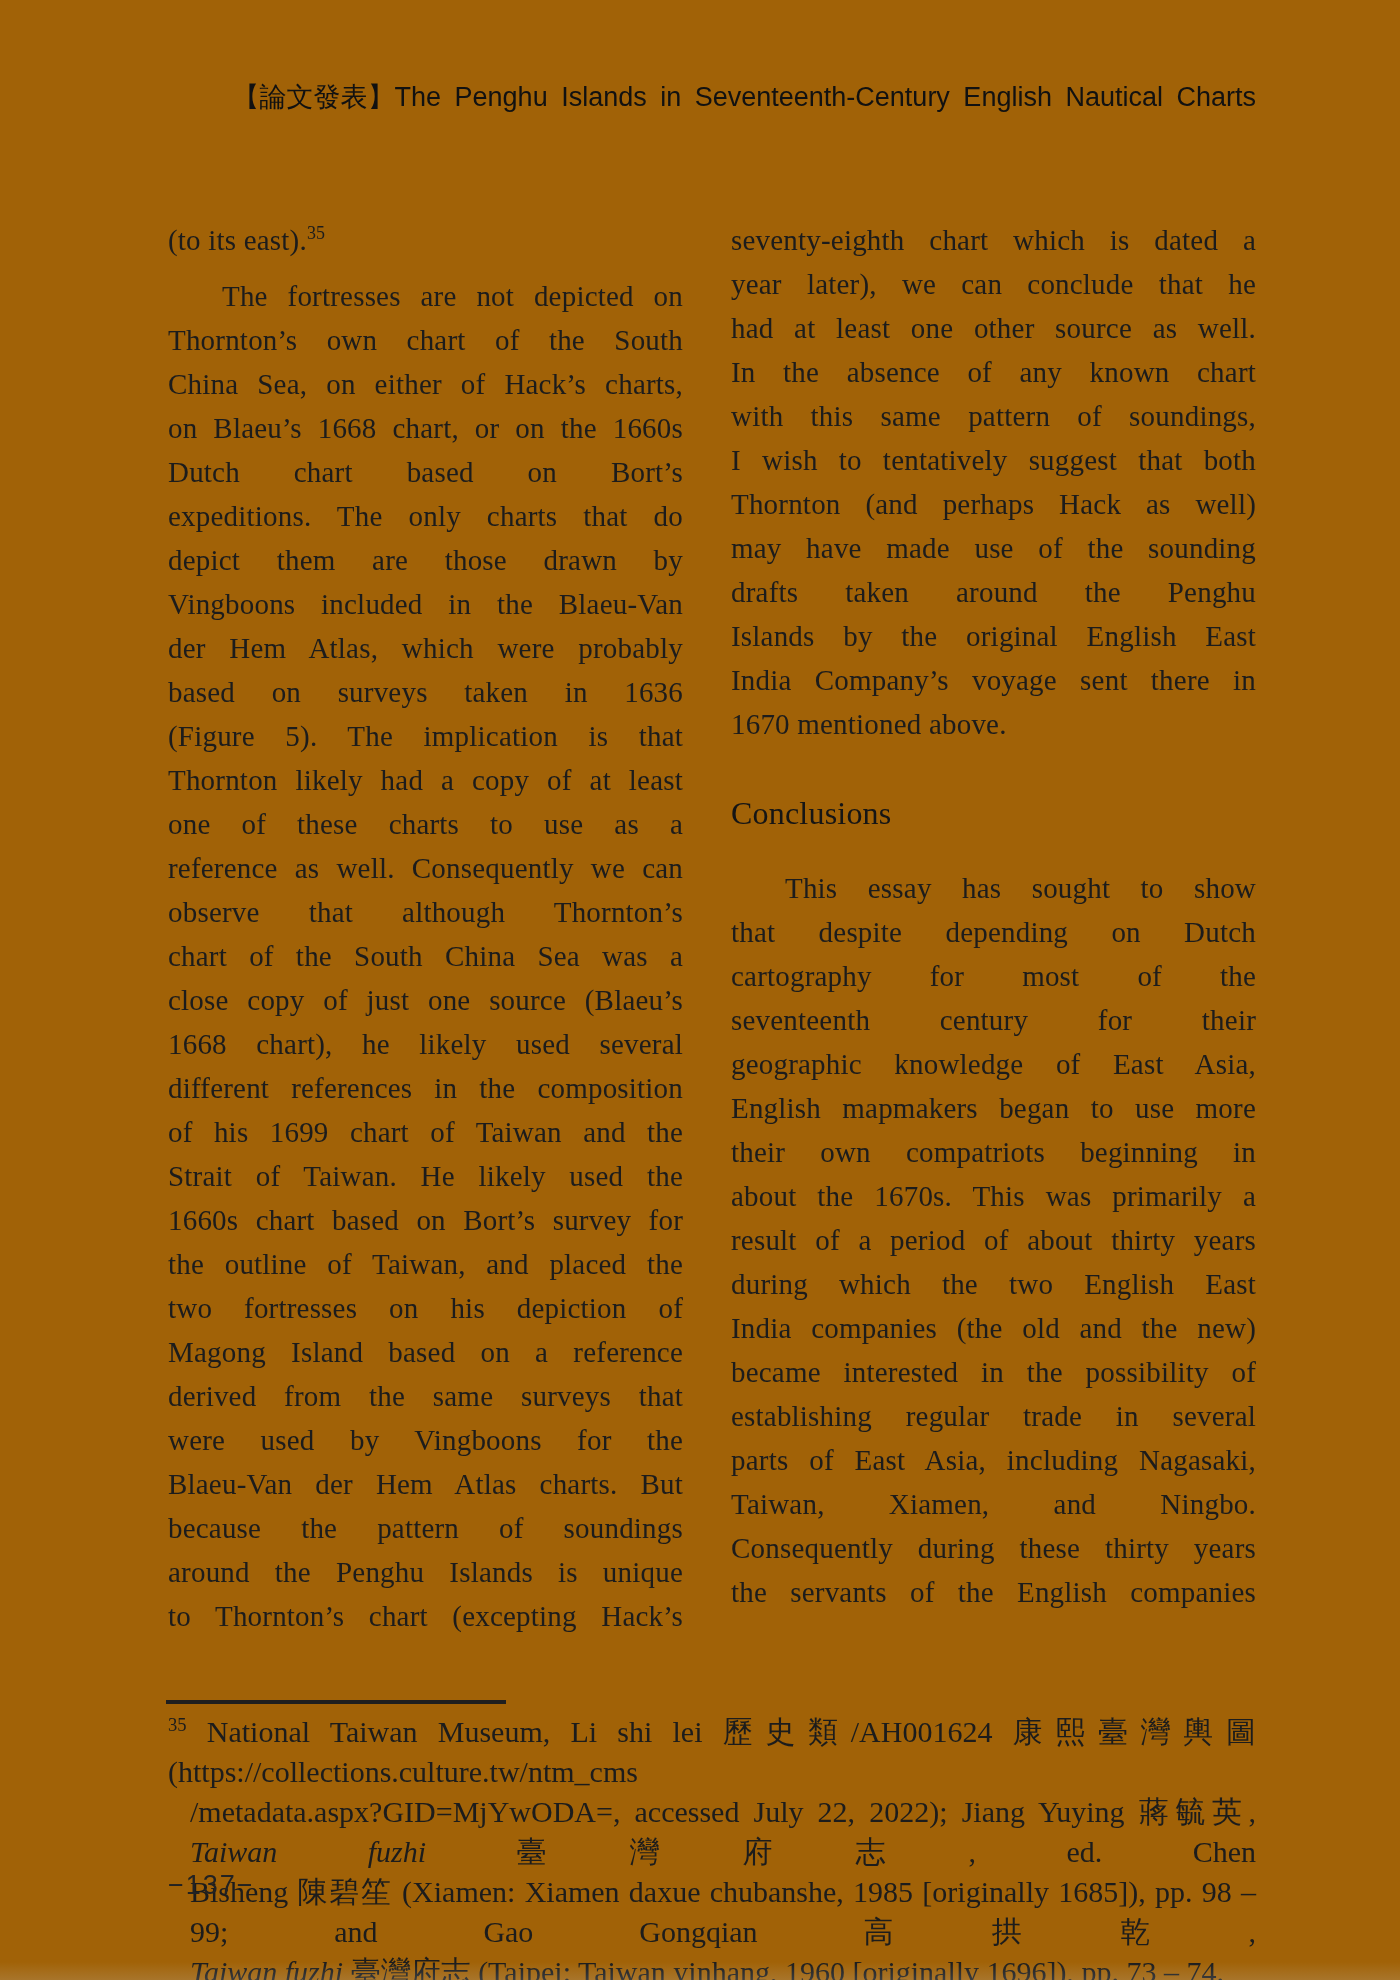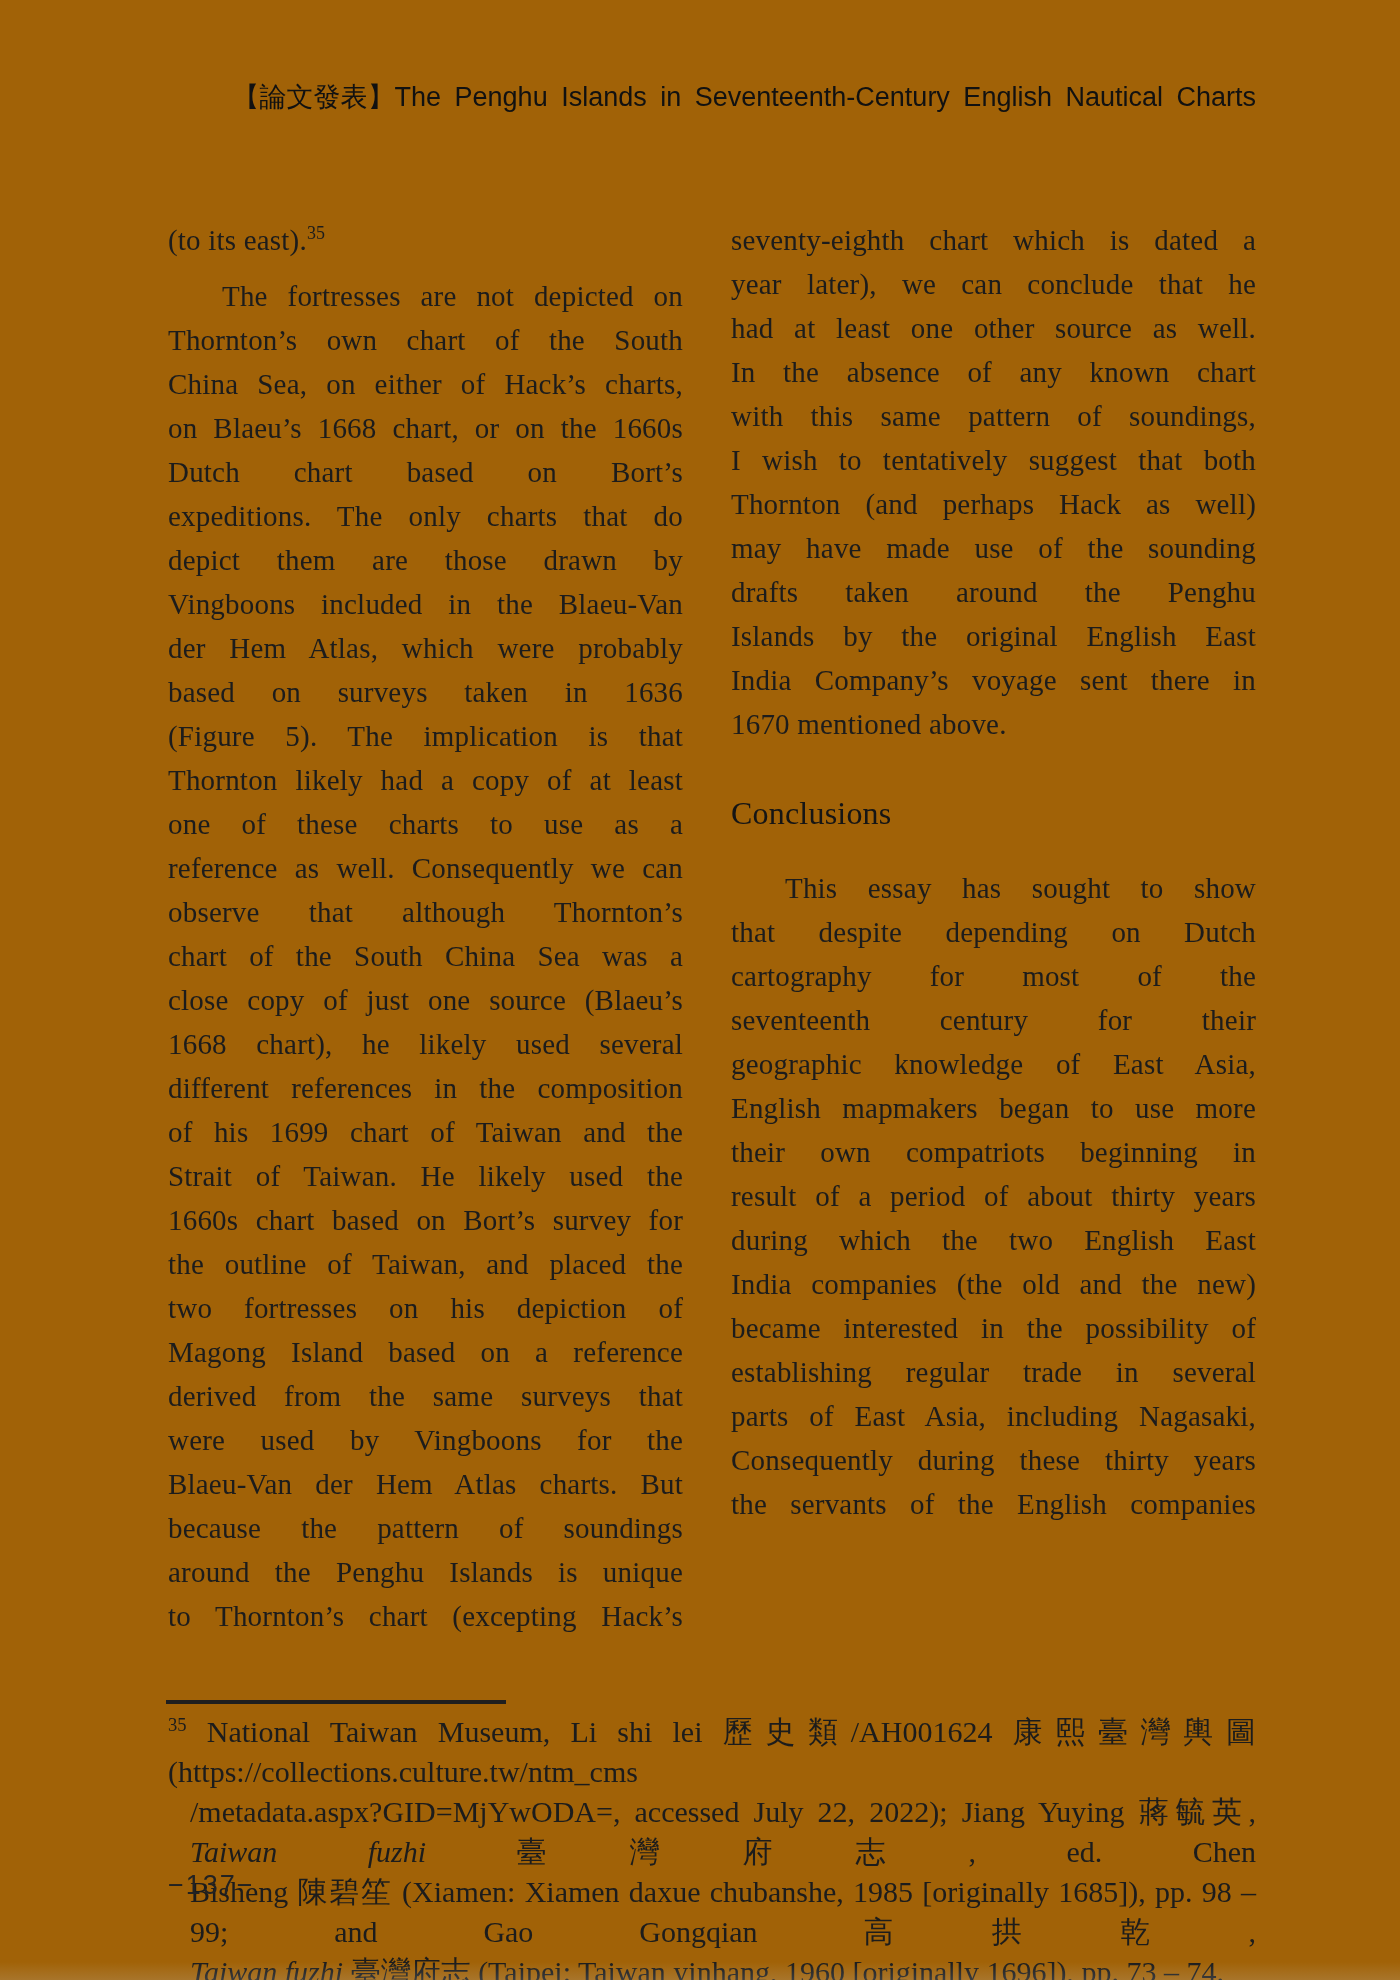--- a/index.html
+++ b/index.html
@@ -177,26 +177,28 @@
           </div>
           <div class="section-heading">Conclusions</div>
           <div class="para indent">
             <div class="line first"><span>This essay has sought to show</span></div>
             <div class="line"><span>that despite depending on Dutch</span></div>
             <div class="line"><span>cartography for most of the</span></div>
             <div class="line"><span>seventeenth century for their</span></div>
             <div class="line"><span>geographic knowledge of East Asia,</span></div>
             <div class="line"><span>English mapmakers began to use more</span></div>
             <div class="line"><span>their own compatriots beginning in</span></div>
+            <div class="line"><span>about the 1670s. This was primarily a</span></div>
             <div class="line"><span>result of a period of about thirty years</span></div>
             <div class="line"><span>during which the two English East</span></div>
             <div class="line"><span>India companies (the old and the new)</span></div>
             <div class="line"><span>became interested in the possibility of</span></div>
             <div class="line"><span>establishing regular trade in several</span></div>
             <div class="line"><span>parts of East Asia, including Nagasaki,</span></div>
+            <div class="line"><span>Taiwan, Xiamen, and Ningbo.</span></div>
             <div class="line"><span>Consequently during these thirty years</span></div>
             <div class="line"><span>the servants of the English companies</span></div>
           </div>
         </div>
       </div>
 
     <div class="footnote-rule"></div>
 
     <div class="footnote">
         <div class="fn-line fn-first"><sup class="ref">35</sup><span> National Taiwan Museum, Li shi lei 歷史類/AH001624 康熙臺灣輿圖 (https://collections.culture.tw/ntm_cms</span></div>

